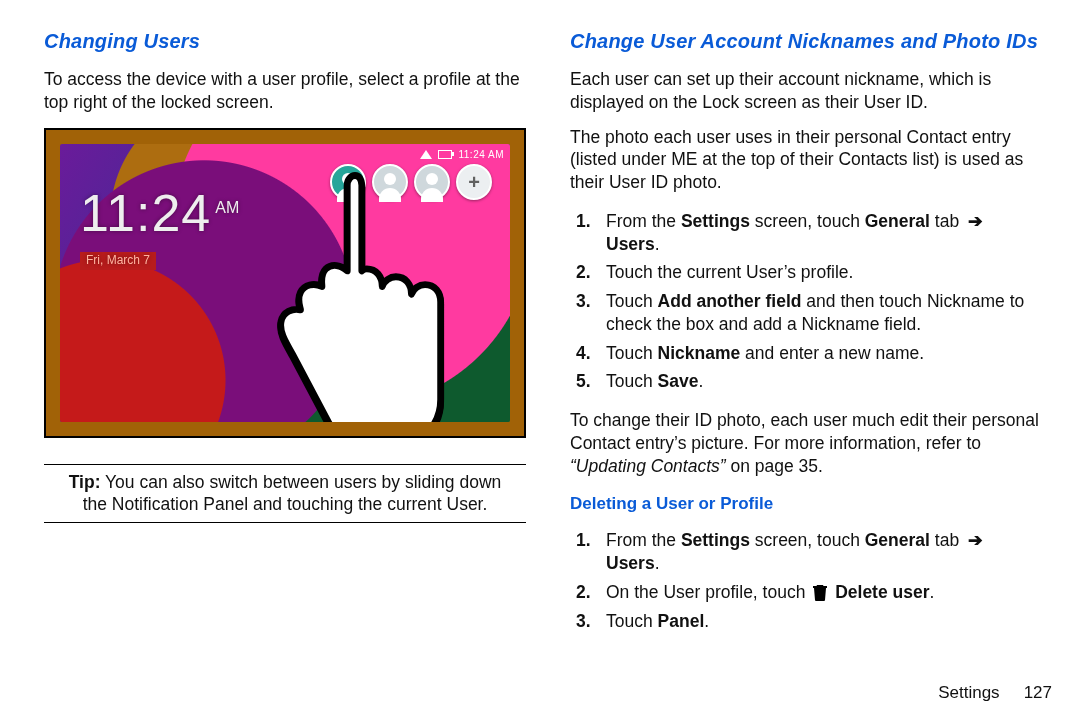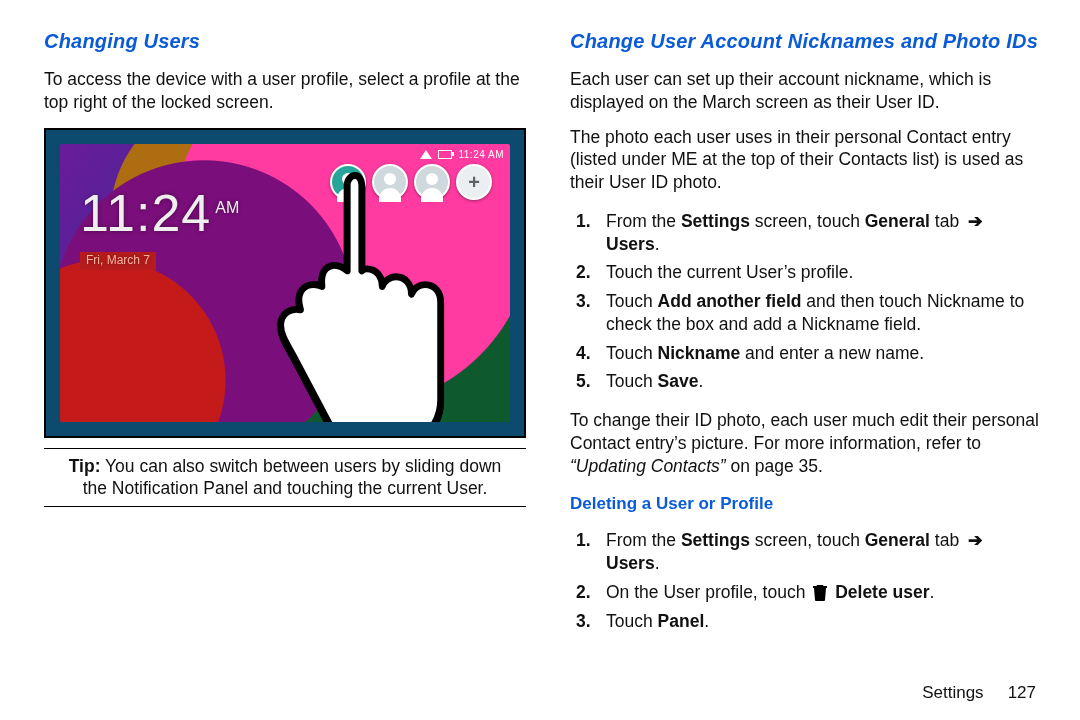--- a/index.html
+++ b/index.html
@@ -54,25 +54,25 @@
     margin: 6px 0;
   }
   .tip {
     text-align: center;
     margin: 0 16px;
   }
   .tip-label {
     font-weight: 700;
   }
   .figure-box {
-    margin: 8px auto 4px auto;
+    margin: 8px auto 20px auto;
     width: 478px;
     height: 306px;
     border: 2.5px solid #000;
-    background: #0c4a6e;
+    background: #a16207;
     position: relative;
     overflow: hidden;
   }
   .lockscreen {
     position: absolute;
     left: 14px;
     right: 14px;
     top: 14px;
     bottom: 14px;
     border-radius: 2px;
@@ -214,21 +214,21 @@
     display:inline-block;
     width: 16px; height: 18px;
     vertical-align: -3px;
     margin: 0 2px;
     position: relative;
   }
   .trash-icon svg { width:100%;height:100%; }
 
   .footer {
     position: absolute;
-    right: 44px;
+    right: 28px;
     bottom: 16px;
     font-size: 17px;
     color: var(--text);
   }
   .footer .sec {
     margin-right: 24px;
   }
 </style>
 </head>
 <body>
@@ -303,21 +303,21 @@
 
     <hr>
     <p class="tip">
       <span class="tip-label">Tip:</span><span> You can also switch between users by sliding down the Notification Panel and touching the current User.</span>
     </p>
     <hr>
   </div>
 
   <div class="col">
     <h2 class="section-title">Change User Account Nicknames and Photo IDs</h2>
-    <p>Each user can set up their account nickname, which is displayed on the March screen as their User ID.</p>
+    <p>Each user can set up their account nickname, which is displayed on the Lock screen as their User ID.</p>
     <p>The photo each user uses in their personal Contact entry (listed under ME at the top of their Contacts list) is used as their User ID photo.</p>
 
     <ol class="steps">
       <li>
         <span>From the </span><span class="b">Settings</span><span> screen, touch </span><span class="b">General</span><span> tab </span><span class="b arrow">➔</span><br><span class="b">Users</span><span>.</span>
       </li>
       <li>Touch the current User’s profile.</li>
       <li>
         <span>Touch </span><span class="b">Add another field</span><span> and then touch Nickname to check the box and add a Nickname field.</span>
       </li>

